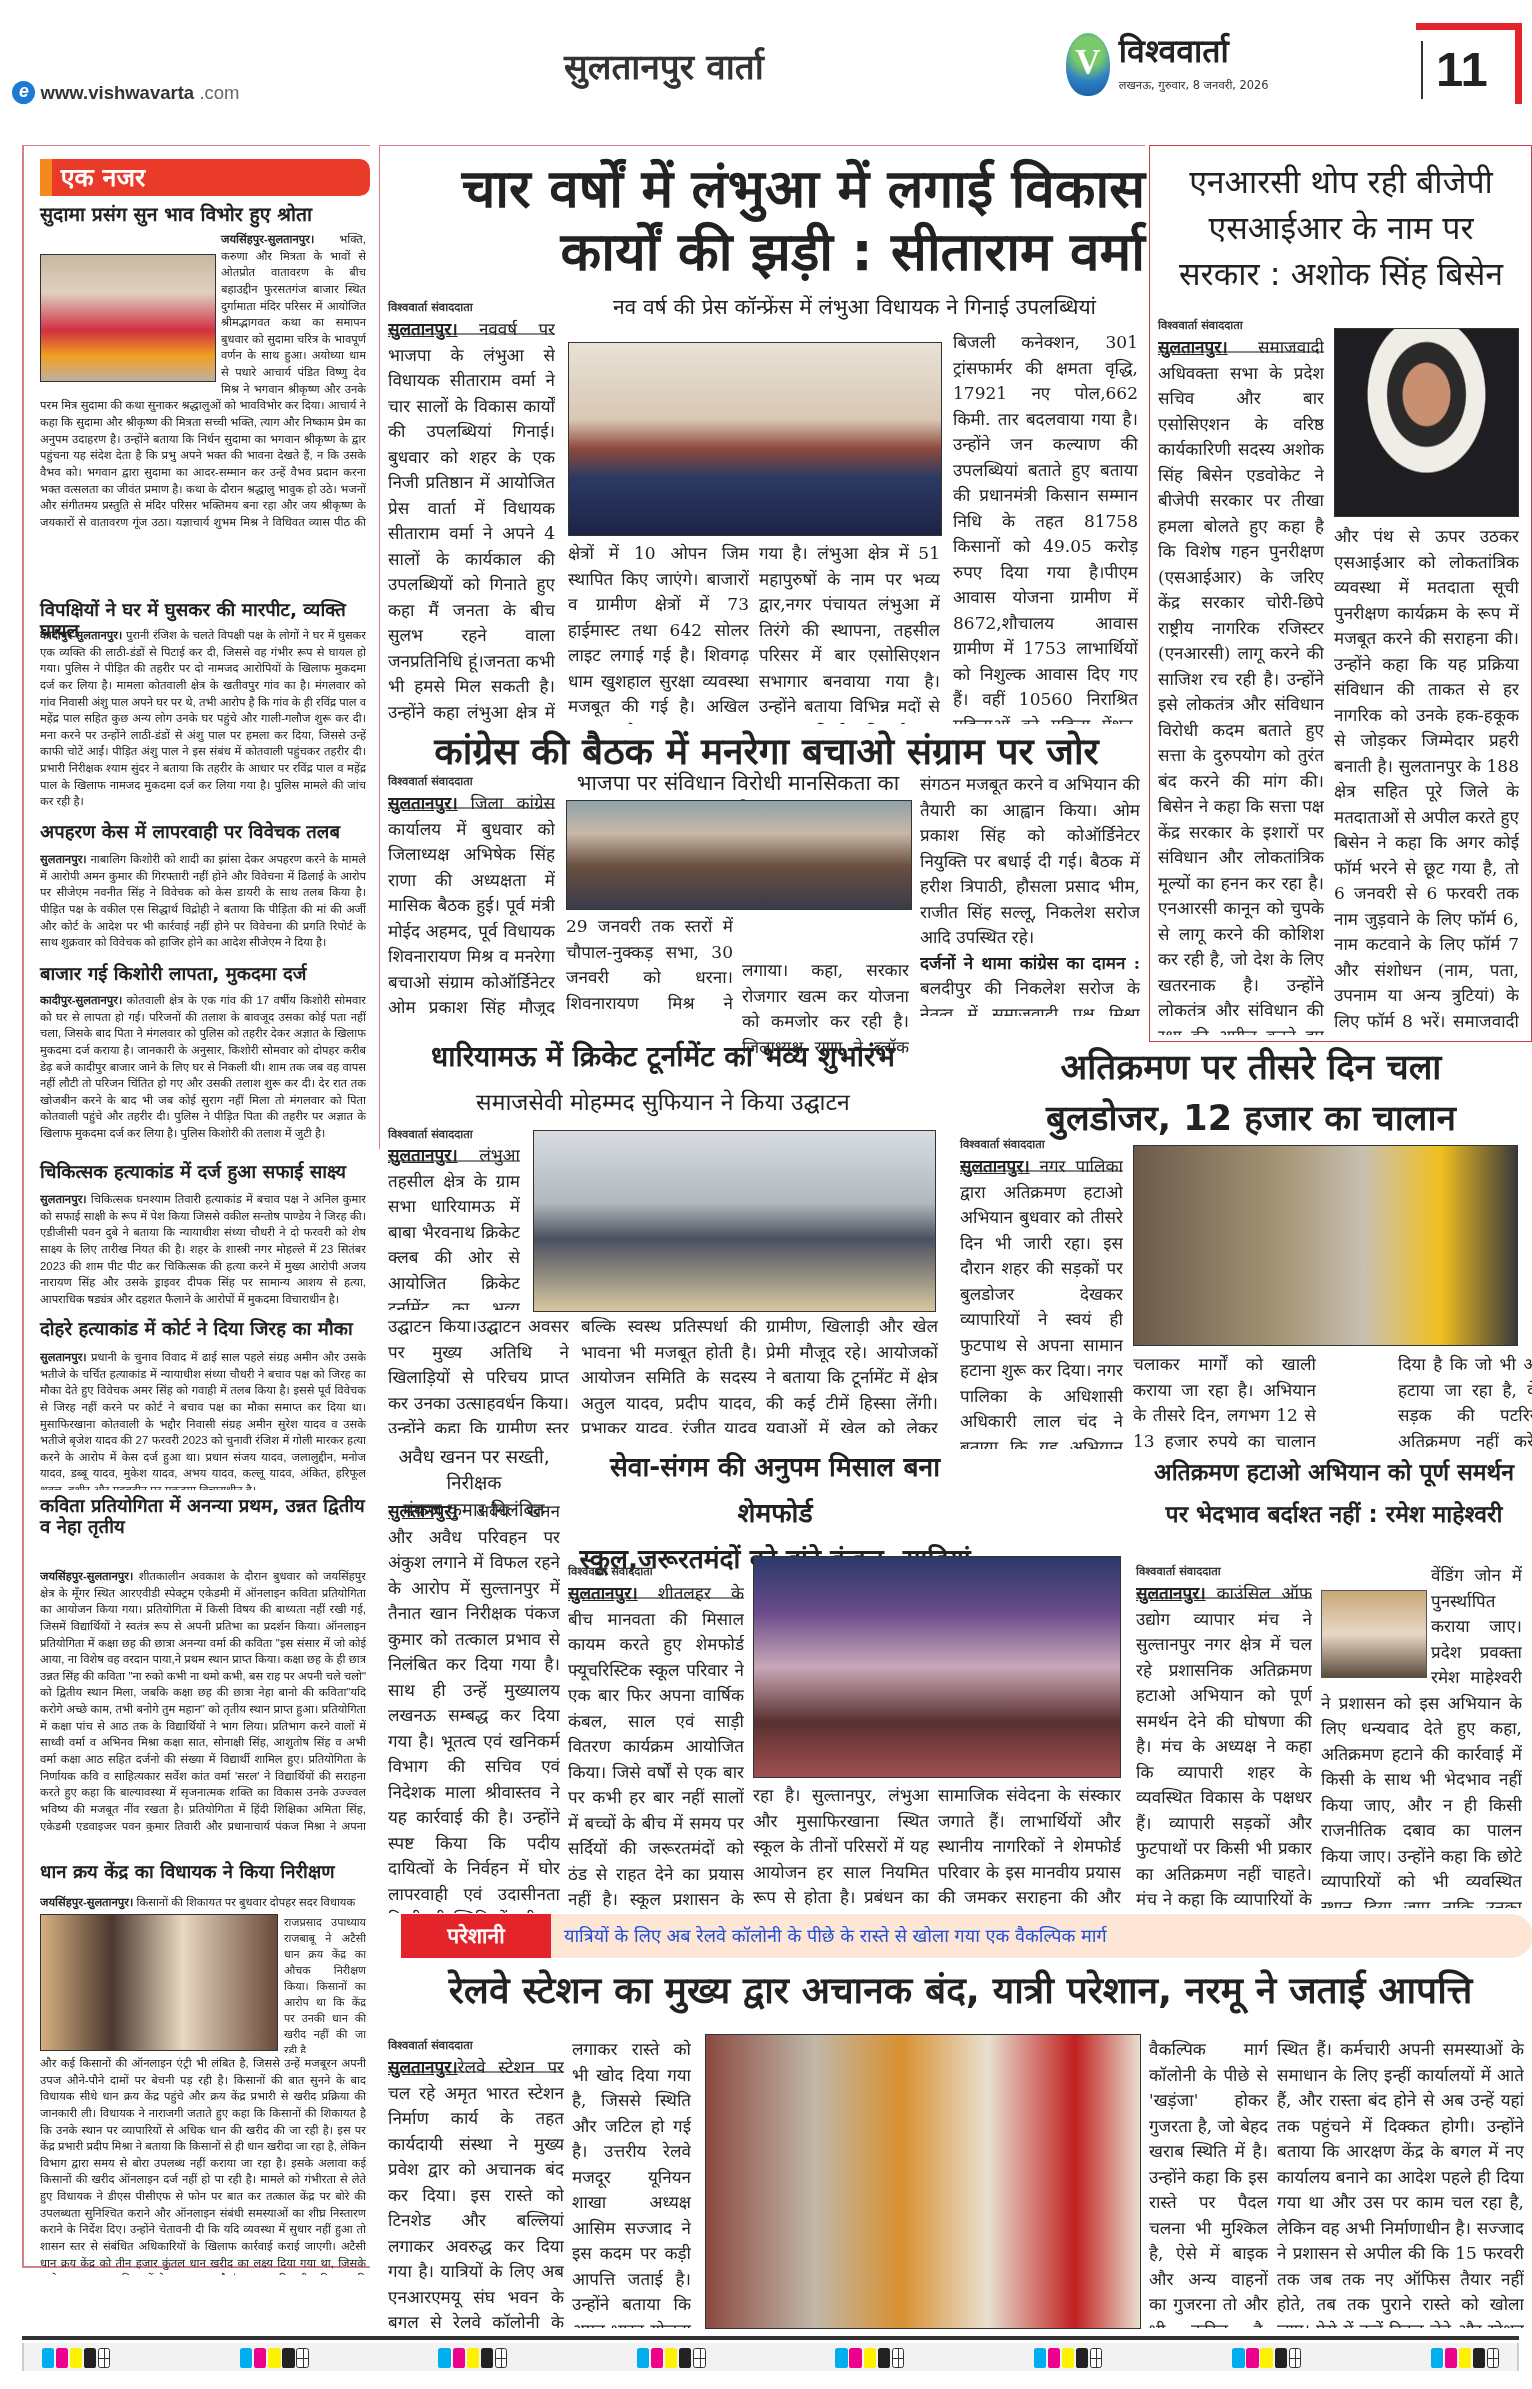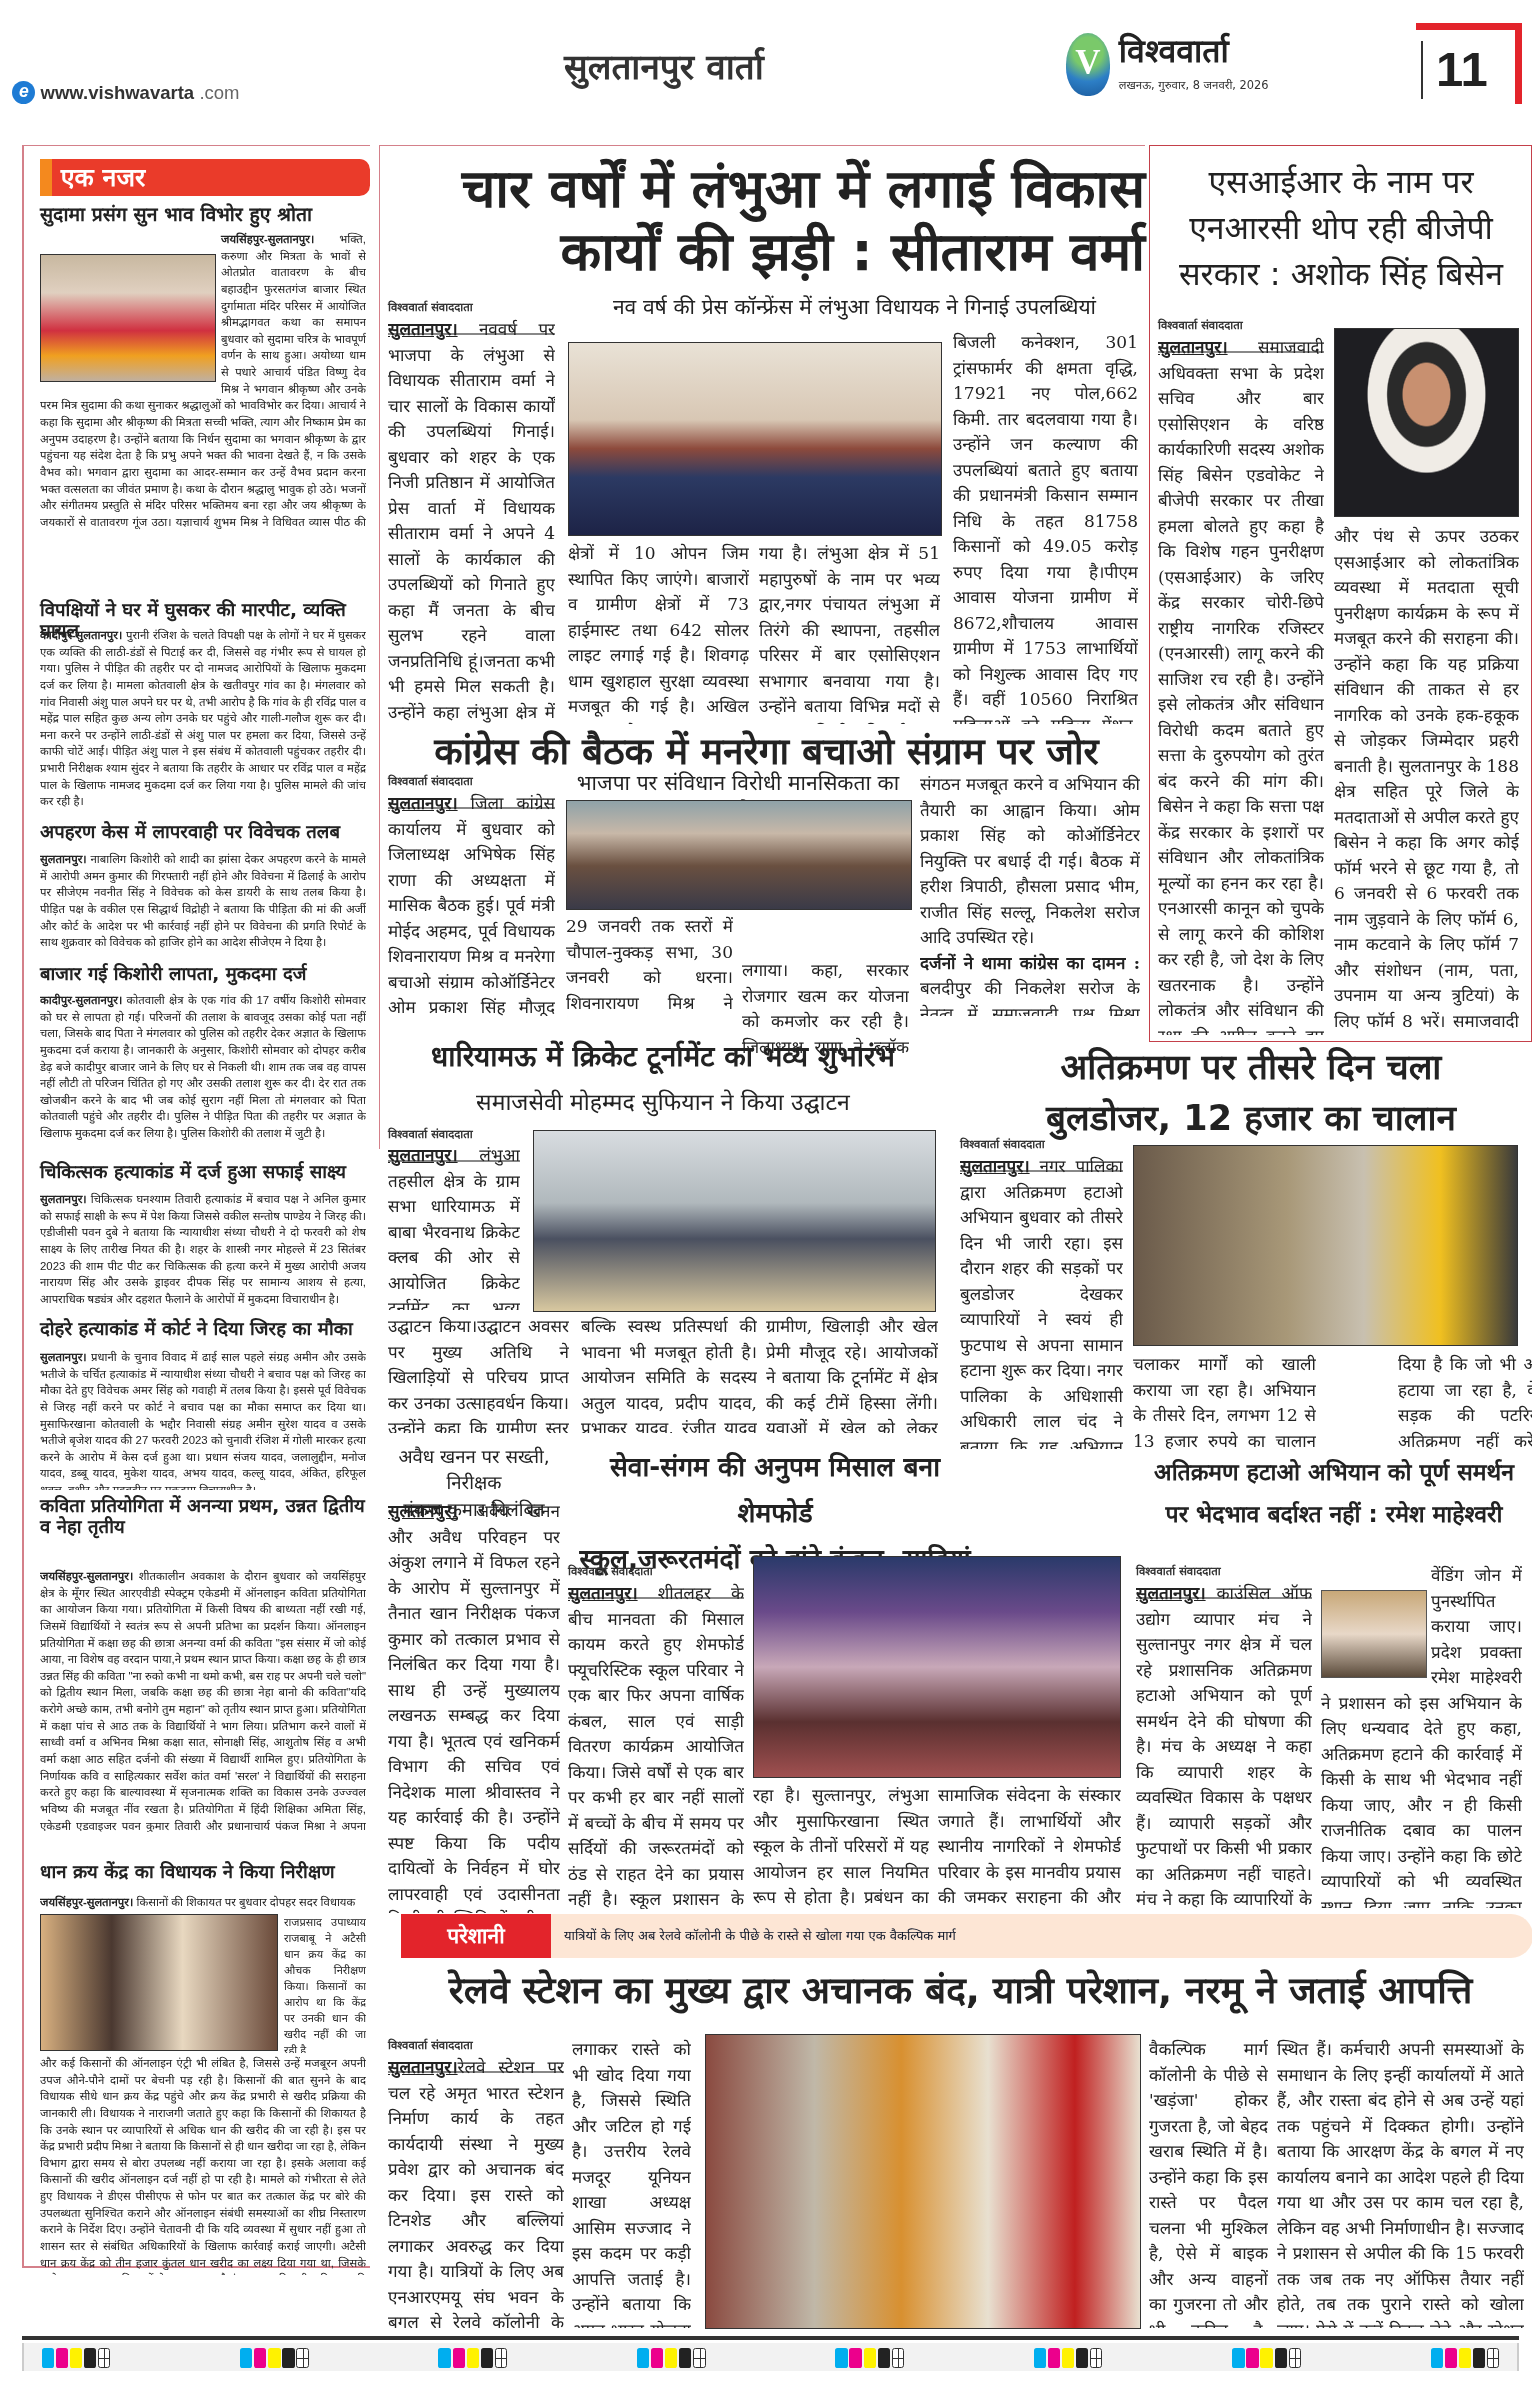--- a/index.html
+++ b/index.html
@@ -46,21 +46,21 @@
   .ph-bulldozer { background: linear-gradient(90deg, #6a5a4a 0%, #a89878 40%, #c8c0b0 60%, #f0c020 80%, #3a3a3a 100%); }
   .ph-school { background: linear-gradient(180deg, #2a3a6a 0%, #6a4a8a 25%, #c8a8b8 50%, #5a3030 75%, #a05050 100%); }
   .ph-man { background: radial-gradient(ellipse at 50% 35%, #c89070 0 18%, #2a2a2a 19% 30%, #f0ece6 31% 45%, #1e1e22 46%); }
   .ph-sudama { background: linear-gradient(180deg, #c8b8a0 0%, #e0d0c0 30%, #d03040 60%, #f0a020 80%, #c0b0a0 100%); }
   .ph-paddy { background: linear-gradient(90deg, #d8b080 0%, #4a3830 30%, #e8d8c0 60%, #6a4a3a 100%); }
   .ph-rail { background: linear-gradient(90deg, #8a4a40 0%, #c0b8a8 25%, #d89030 45%, #e8e0d0 65%, #c02020 85%, #e8e0d0 100%); }
   .ph-maheshwari { background: linear-gradient(180deg, #c8a878 0%, #e8d8c8 50%, #5a4a3a 100%); }
 
   .pareshani-band { left: 401px; top: 1914px; width: 1132px; height: 44px; background: #fde6d5; border-radius: 0 22px 22px 0; }
   .pareshani-tag { left: 401px; top: 1914px; width: 150px; height: 44px; background: #e3242b; color: #fff; font-size: 21px; font-weight: bold; text-align: center; line-height: 44px; }
-  .pareshani-text { left: 564px; top: 1914px; font-size: 13px; color: #0f172a; line-height: 44px; }
+  .pareshani-text { left: 564px; top: 1914px; font-size: 18px; color: #1d4ed8; line-height: 44px; }
 
   .hr { height: 3.5px; background: #333; }
   .color-strip { left: 22px; top: 2343px; width: 1497px; height: 28px; background: #f2f2f2; border-left: 2.6px solid #ccc; border-right: 2.6px solid #ccc; display: flex; justify-content: space-between; padding: 5.3px 17.6px; }
   .cbar { display: flex; gap: 1.8px; }
   .sw { width: 12.3px; height: 19.4px; border-radius: 2.6px; }
   .sw.c { background: #00aeef; } .sw.m { background: #ec008c; } .sw.y { background: #fff200; } .sw.k { background: #222; }
   .sw.reg { background: #fff; border: 0.9px solid #333; position: relative; }
   .sw.reg::before { content: ""; position: absolute; left: 5.3px; top: 0; width: 0.9px; height: 100%; background: #333; }
   .sw.reg::after { content: ""; position: absolute; top: 8.8px; left: 0; height: 0.9px; width: 100%; background: #333; }
 </style>
@@ -144,22 +144,22 @@
 <div class="abs sub" style="left:564px; top:292px; width:581px; font-size:21px;">नव वर्ष की प्रेस कॉन्फ्रेंस में लंभुआ विधायक ने गिनाई उपलब्धियां</div>
 <div class="abs body-text" style="left:388px; top:317px; width:167px; height:407px;">
   <span class="dl">सुलतानपुर।</span><span> नववर्ष पर भाजपा के लंभुआ से विधायक सीताराम वर्मा ने चार सालों के विकास कार्यों की उपलब्धियां गिनाई। बुधवार को शहर के एक निजी प्रतिष्ठान में आयोजित प्रेस वार्ता में विधायक सीताराम वर्मा ने अपने 4 सालों के कार्यकाल की उपलब्धियों को गिनाते हुए कहा मैं जनता के बीच सुलभ रहने वाला जनप्रतिनिधि हूं।जनता कभी भी हमसे मिल सकती है। उन्होंने कहा लंभुआ क्षेत्र में विकास कार्यों को पंख देने में न कोई कोर-कसर छोड़ा हूं और न छोड़ूंगा।कहां मैंने लंभुआ क्षेत्र में विकास व जनकल्याण के कामों की झड़ी लगाई है। उन्होंने बताया कि पिछले चार वर्षों में अवस्थापना सुविधाएं सड़क, बिजली, पेयजल,स्वास्थ्य खेलकूद और धार्मिक स्थलों के सौंदर्यीकरण सहित समग्र क्षेत्रों में बड़े कार्य कराए गए हैं। विधानसभा क्षेत्र लंभुआ के विकास व जनकल्याण के कार्यों के लिए कुल 4.92 करोड़ की लागत से आधुनिक स्टेडियम एवं ग्रामीण</span>
 </div>
 <div class="abs photo ph-press" style="left:568px; top:342px; width:374px; height:194px;"></div>
 <div class="abs body-text" style="left:568px; top:541px; width:181px; height:183px;">क्षेत्रों में 10 ओपन जिम स्थापित किए जाएंगे। बाजारों व ग्रामीण क्षेत्रों में 73 हाईमास्ट तथा 642 सोलर लाइट लगाई गई है। शिवगढ़ धाम खुशहाल सुरक्षा व्यवस्था मजबूत की गई है। अखिल समाज के आराध्य धाम परिषद सहित मंदिर का 98 लाख व बाबा जनवरी नाथ धाम का 99 लाख से सौंदर्यीकरण कराया</div>
 <div class="abs body-text" style="left:759px; top:541px; width:181px; height:183px;">गया है। लंभुआ क्षेत्र में 51 महापुरुषों के नाम पर भव्य द्वार,नगर पंचायत लंभुआ में तिरंगे की स्थापना, तहसील परिसर में बार एसोसिएशन सभागार बनवाया गया है। उन्होंने बताया विभिन्न मदों से 33.50 किमी. की नई ,91 किमी. विशेष मरम्मत तथा 750.64 किमी. सड़कों का नवीनीकरण कराया गया है तथा विद्युत के क्षेत्र में 282 गांवों में 17035 नए</div>
 <div class="abs body-text" style="left:953px; top:330px; width:185px; height:394px;">बिजली कनेक्शन, 301 ट्रांसफार्मर की क्षमता वृद्धि, 17921 नए पोल,662 किमी. तार बदलवाया गया है। उन्होंने जन कल्याण की उपलब्धियां बताते हुए बताया की प्रधानमंत्री किसान सम्मान निधि के तहत 81758 किसानों को 49.05 करोड़ रुपए दिया गया है।पीएम आवास योजना ग्रामीण में 8672,शौचालय आवास ग्रामीण में 1753 लाभार्थियों को निशुल्क आवास दिए गए हैं। वहीं 10560 निराश्रित महिलाओं को महिला पेंशन, 23137 को वृद्धावस्था पेंशन एवं 3570 लाभार्थियों को दिव्यांग पेंशन मिल रही है। पत्रकार वार्ता में भाजपा उत्तर प्रदेश सहकारिता प्रकोष्ठ के संयोजक व इस्कॉन विधानसभा के पूर्व प्रत्याशी रामभेद मिश्रा जिला महामंत्री धर्मेंद्र कुमार, जिला मीडिया प्रमुख विजय सिंह रघुवंशी,डि.करनैल सिंह पटेल पूर्व प्रधान विजय कुमार,भाजपा नेता राजेंद्र दुबे, राहुल वर्मा मिश्रा आदि मौजूद रहे।</div>
 
 <div class="abs" style="left:1156px; top:159px; width:370px; font-size:32px; line-height:46px; text-align:center; color:#222;">
+  <div>एनआरसी थोप रही बीजेपी</div>
   <div>एसआईआर के नाम पर</div>
-  <div>एनआरसी थोप रही बीजेपी</div>
   <div>सरकार : अशोक सिंह बिसेन</div>
 </div>
 <div class="abs byline" style="left:1158px; top:317px; width:166px;">विश्ववार्ता संवाददाता</div>
 <div class="abs body-text" style="left:1158px; top:335px; width:166px; height:700px;">
   <span class="dl">सुलतानपुर।</span><span> समाजवादी अधिवक्ता सभा के प्रदेश सचिव और बार एसोसिएशन के वरिष्ठ कार्यकारिणी सदस्य अशोक सिंह बिसेन एडवोकेट ने बीजेपी सरकार पर तीखा हमला बोलते हुए कहा है कि विशेष गहन पुनरीक्षण (एसआईआर) के जरिए केंद्र सरकार चोरी-छिपे राष्ट्रीय नागरिक रजिस्टर (एनआरसी) लागू करने की साजिश रच रही है। उन्होंने इसे लोकतंत्र और संविधान विरोधी कदम बताते हुए सत्ता के दुरुपयोग को तुरंत बंद करने की मांग की।बिसेन ने कहा कि सत्ता पक्ष केंद्र सरकार के इशारों पर संविधान और लोकतांत्रिक मूल्यों का हनन कर रहा है। एनआरसी कानून को चुपके से लागू करने की कोशिश कर रही है, जो देश के लिए खतरनाक है। उन्होंने लोकतंत्र और संविधान की रक्षा की अपील करते हुए कहा कि एसआईआर प्रक्रिया में बड़ी संख्या में वास्तविक मतदाताओं के नाम कटने की आशंका है। उन्होंने कहा जनवरी के अंत तक 2.89 करोड़ नामों को मतदाता सूची से हटाने की खबरें ने राजनीतिक हलचल मचा दी है, और विपक्ष इसे 'एनआरसी का छिपा रूप' बता रहा है। एसआईआर का उद्देश्य प्रशासन व सरकार के निर्देश पर अधिवक्ता सभा के पदाधिकारी सत्यापन और जांच करने के लिए विभिन्न क्षेत्रों में सहयोग देंगे। बिसेन ने सभी दलों से अपील की। बूथ संख्या 329 से 354 तक, खासकर 330 से 333 के प्राथमिक, नारायणपुर, हथिया नाला और लोहियापुर इलाकों की जानकारी ली। बिसेन ने जाति, धर्म</span>
 </div>
 <div class="abs photo ph-man" style="left:1334px; top:328px; width:185px; height:189px; border:0.9px solid #333;"></div>
 <div class="abs body-text" style="left:1334px; top:524px; width:185px; height:511px;">और पंथ से ऊपर उठकर एसआईआर को लोकतांत्रिक व्यवस्था में मतदाता सूची पुनरीक्षण कार्यक्रम के रूप में मजबूत करने की सराहना की।उन्होंने कहा कि यह प्रक्रिया संविधान की ताकत से हर नागरिक को उनके हक-हकूक से जोड़कर जिम्मेदार प्रहरी बनाती है। सुलतानपुर के 188 क्षेत्र सहित पूरे जिले के मतदाताओं से अपील करते हुए बिसेन ने कहा कि अगर कोई फॉर्म भरने से छूट गया है, तो 6 जनवरी से 6 फरवरी तक नाम जुड़वाने के लिए फॉर्म 6, नाम कटवाने के लिए फॉर्म 7 और संशोधन (नाम, पता, उपनाम या अन्य त्रुटियां) के लिए फॉर्म 8 भरें। समाजवादी अधिवक्ता सभा आगामी वर्ष 2027 में नेताजी मुलायम सिंह यादव के सपनों को साकार करने का संकल्प लिया। उन्होंने कहा कि सब सुप्रीमो अखिलेश यादव को मुख्यमंत्री बनाने के लिए मतदाता सूची में नाम जोड़कर इस लक्ष्य को पूरा किया जा सकता है।</div>
 
 <div class="abs hl hl-l" style="left:388px; top:731px; width:757px; font-size:37px;">कांग्रेस की बैठक में मनरेगा बचाओ संग्राम पर जोर</div>

